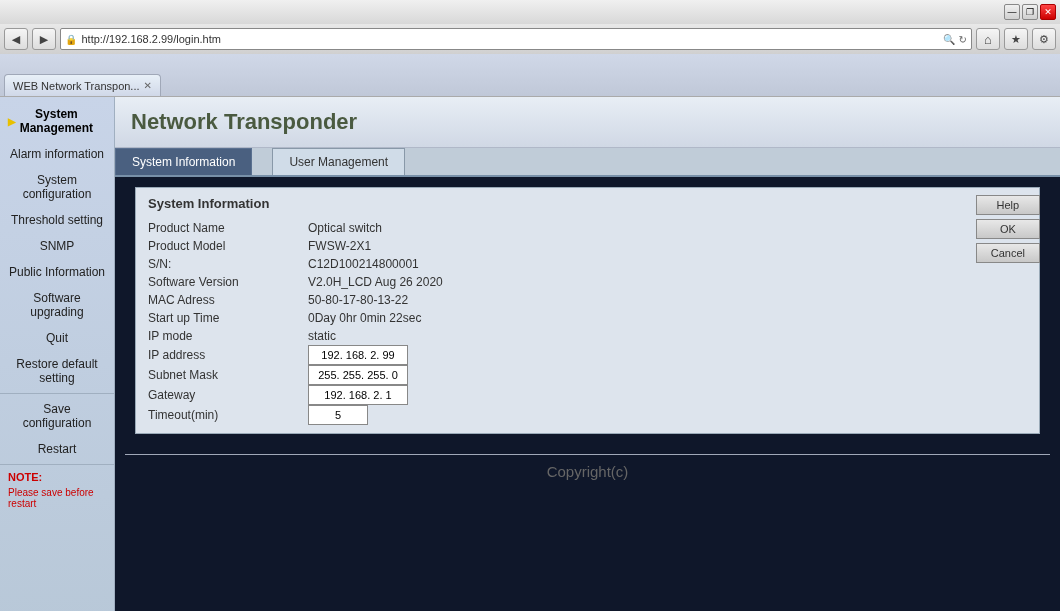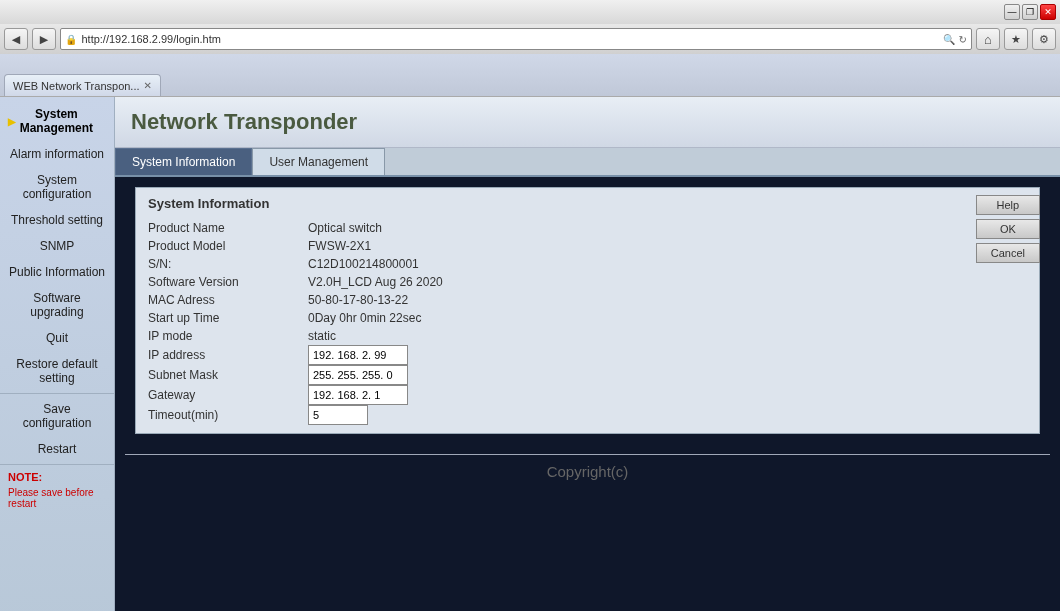--- a/index.html
+++ b/index.html
@@ -162,20 +162,21 @@
       border-bottom: none;
       color: #333;
     }
     .content-tab.active {
       background: #4a6080;
       color: white;
       border-color: #5a7090;
     }
     .content-tab.inactive {
       background: #d0dce8;
+      margin-left: 20px;
     }
 
     .info-panel {
       background: #dde4ed;
       margin: 10px;
       border: 1px solid #9aaab8;
       padding: 8px 12px;
     }
     .info-panel-title {
       font-size: 13px;
@@ -192,20 +193,21 @@
       color: #333;
       padding: 2px 0;
     }
     .form-input {
       border: 1px solid #888;
       background: white;
       padding: 3px 4px;
       font-size: 11px;
       width: 100px;
       height: 20px;
+      text-align: center;
     }
     .action-btn {
       padding: 3px 14px;
       font-size: 11px;
       cursor: pointer;
       border: 1px solid #888;
       background: linear-gradient(to bottom, #e8e8e8, #c8c8c8);
       color: #333;
       min-width: 60px;
       text-align: center;

